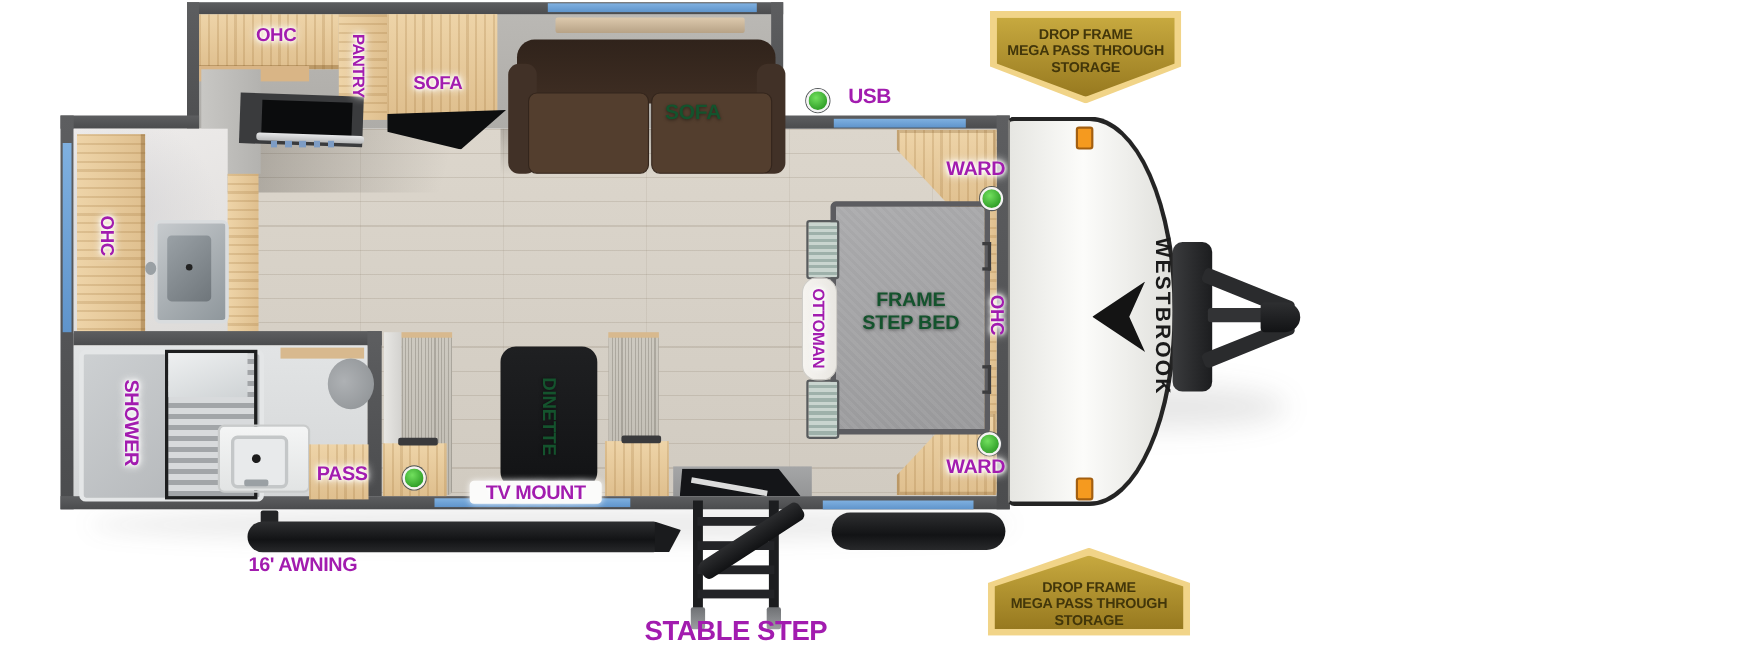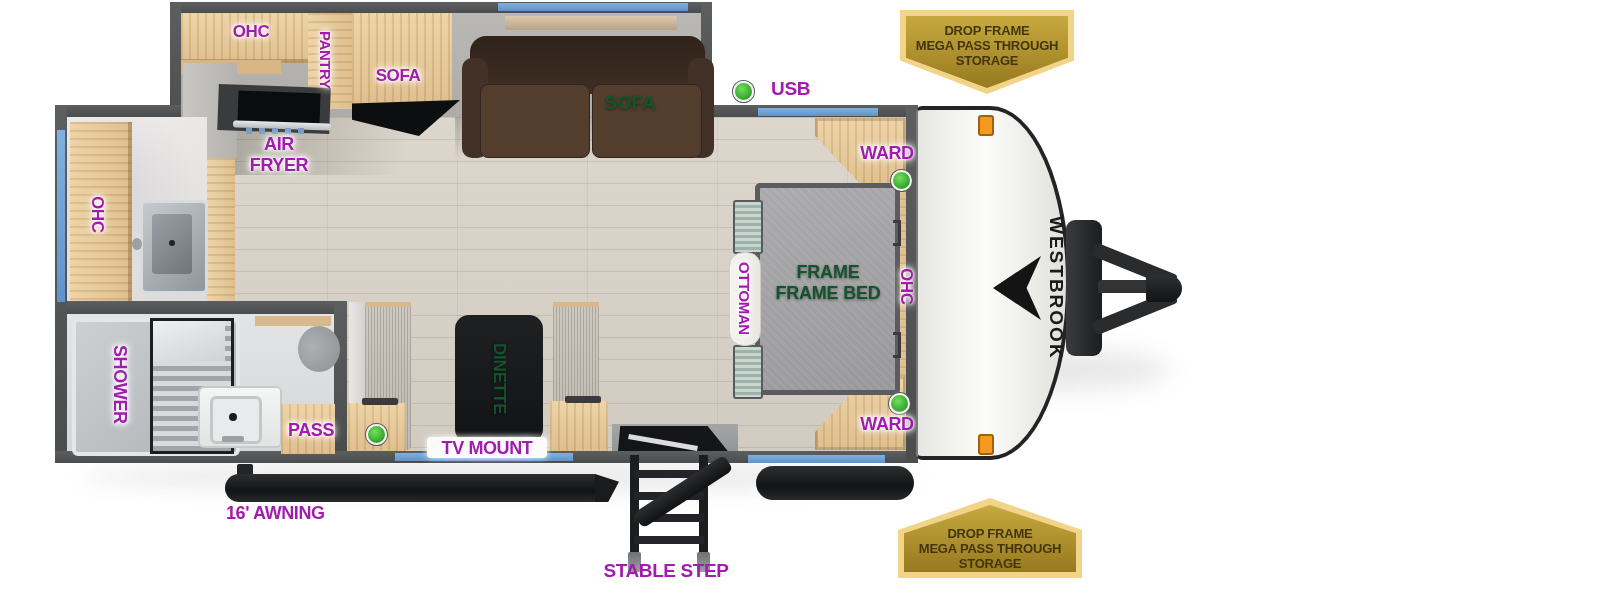--- a/index.html
+++ b/index.html
@@ -89,23 +89,20 @@
   <div class="abs" style="left:470px;top:36px;width:235px;height:58px;background:linear-gradient(180deg,#30231b,#3f2e23);border-radius:16px 16px 6px 6px;"></div>
   <div class="abs" style="left:462px;top:58px;width:26px;height:100px;background:#413127;border-radius:10px;"></div>
   <div class="abs" style="left:688px;top:58px;width:26px;height:100px;background:#413127;border-radius:10px;"></div>
   <div class="abs" style="left:480px;top:84px;width:108px;height:72px;background:#533e2e;border:1px solid #33251c;border-radius:8px;"></div>
   <div class="abs" style="left:592px;top:84px;width:108px;height:72px;background:#533e2e;border:1px solid #33251c;border-radius:8px;"></div>
   <div class="abs lblw" style="left:580px;top:92px;width:100px;font-size:19px;"><span>SOFA</span></div>
 
   <div class="abs led" style="left:733px;top:81px;"></div>
   <div class="abs lbl" style="left:760px;top:78px;width:50px;font-size:19px;text-align:right;"><span>USB</span></div>
 
-  <div class="abs lbl" style="left:227px;top:134px;width:104px;line-height:21px;">
-    <span>AIR</span><br><span>FRYER</span>
-  </div>
 
   <div class="abs lbl" style="left:211px;top:22px;width:80px;font-size:17px;"><span>OHC</span></div>
   <div class="abs lbl vtext" style="left:312px;top:16px;width:26px;height:88px;font-size:15px;">
       <span>PANTRY</span>
     </div>
   <div class="abs lbl" style="left:358px;top:66px;width:80px;font-size:17px;"><span>SOFA</span></div>
 
   <div class="abs marble" style="left:67px;top:117px;width:140px;height:186px;"></div>
   <div class="abs wood-v" style="left:70px;top:122px;width:62px;height:180px;box-shadow:inset -4px 0 0 rgba(120,80,30,.35);"></div>
   <div class="abs wood-v" style="left:207px;top:158px;width:28px;height:145px;"></div>
@@ -155,21 +152,21 @@
 
   <div class="abs" style="left:612px;top:424px;width:126px;height:27px;background:linear-gradient(180deg,#a5a6a7,#949596);"></div>
   <div class="abs" style="left:618px;top:426px;width:112px;height:25px;background:#141518;clip-path:polygon(2% 0,80% 0,98% 100%,0 100%);"></div>
   <div class="abs" style="left:628px;top:440px;width:70px;height:5px;background:#dcdcdc;transform:rotate(10deg);"></div>
 
   <div class="abs wood-v" style="left:886px;top:118px;width:20px;height:330px;"></div>
   <div class="abs wood" style="left:815px;top:118px;width:91px;height:74px;clip-path:polygon(0 0,100% 0,100% 100%,58% 100%,0 24%);box-shadow:inset 0 0 0 3px rgba(120,80,30,.25);"></div>
   <div class="abs wood" style="left:815px;top:376px;width:91px;height:74px;clip-path:polygon(0 76%,58% 0,100% 0,100% 100%,0 100%);box-shadow:inset 0 0 0 3px rgba(120,80,30,.25);"></div>
   <div class="abs" style="left:755px;top:183px;width:145px;height:212px;background:repeating-linear-gradient(45deg,rgba(255,255,255,.06) 0 3px,transparent 3px 6px),linear-gradient(160deg,#aaaaac,#98989a);border:5px solid #5c5c60;border-radius:5px;box-sizing:border-box;"></div>
   <div class="abs lblw" style="left:768px;top:262px;width:120px;line-height:21px;">
-    <span>FRAME</span><br><span>FRAME BED</span>
+    <span>FRAME</span><br><span>STEP BED</span>
   </div>
   <div class="abs teal" style="left:733px;top:200px;width:26px;height:50px;"></div>
   <div class="abs teal" style="left:733px;top:345px;width:26px;height:50px;"></div>
   <div class="abs" style="left:729px;top:252px;width:30px;height:92px;background:linear-gradient(90deg,#f6f4f0,#e9e7e2);border:1px solid #cfcdc8;border-radius:14px;"></div>
   <div class="abs lbl vtext" style="left:731px;top:254px;width:26px;height:88px;font-size:15px;">
       <span>OTTOMAN</span>
     </div>
   <div class="abs" style="left:893px;top:220px;width:8px;height:26px;border:3px solid #3c3c3e;border-left:none;box-sizing:border-box;"></div>
   <div class="abs" style="left:893px;top:332px;width:8px;height:26px;border:3px solid #3c3c3e;border-left:none;box-sizing:border-box;"></div>
   <div class="abs lbl" style="left:837px;top:143px;width:100px;"><span>WARD</span></div>
@@ -203,21 +200,21 @@
 
   <div class="abs" style="left:630px;top:455px;width:9px;height:100px;background:#1c1d1f;"></div>
   <div class="abs" style="left:699px;top:455px;width:9px;height:100px;background:#1c1d1f;"></div>
   <div class="abs" style="left:634px;top:470px;width:70px;height:8px;background:#232427;"></div>
   <div class="abs" style="left:634px;top:492px;width:70px;height:8px;background:#232427;"></div>
   <div class="abs" style="left:634px;top:514px;width:70px;height:8px;background:#232427;"></div>
   <div class="abs" style="left:634px;top:536px;width:70px;height:8px;background:#232427;"></div>
   <div class="abs" style="left:638px;top:512px;width:108px;height:18px;background:linear-gradient(180deg,#2c2d2f,#111214);transform:rotate(-33deg);transform-origin:left center;border-radius:6px;"></div>
   <div class="abs" style="left:628px;top:552px;width:13px;height:20px;background:linear-gradient(180deg,#6f7174,#9b9da0);border-radius:2px;"></div>
   <div class="abs" style="left:697px;top:552px;width:13px;height:20px;background:linear-gradient(180deg,#6f7174,#9b9da0);border-radius:2px;"></div>
-  <div class="abs lbl" style="left:586px;top:560px;width:160px;font-size:19px;text-shadow:none;"><span>STABLE STEP</span></div>
+  <div class="abs lbl" style="left:586px;top:560px;width:160px;font-size:25px;text-shadow:none;"><span>STABLE STEP</span></div>
 
   <div class="abs badge" style="left:900px;top:10px;width:174px;height:84px;">
     <div class="abs badge-in" style="left:6px;top:6px;width:162px;height:72px;"></div>
     <div class="abs badge-txt" style="left:0;top:13px;">
       <span>DROP FRAME</span><br>
       <span>MEGA PASS THROUGH</span><br>
       <span>STORAGE</span>
     </div>
   </div>
   <div class="abs badge-up" style="left:898px;top:498px;width:184px;height:80px;">

